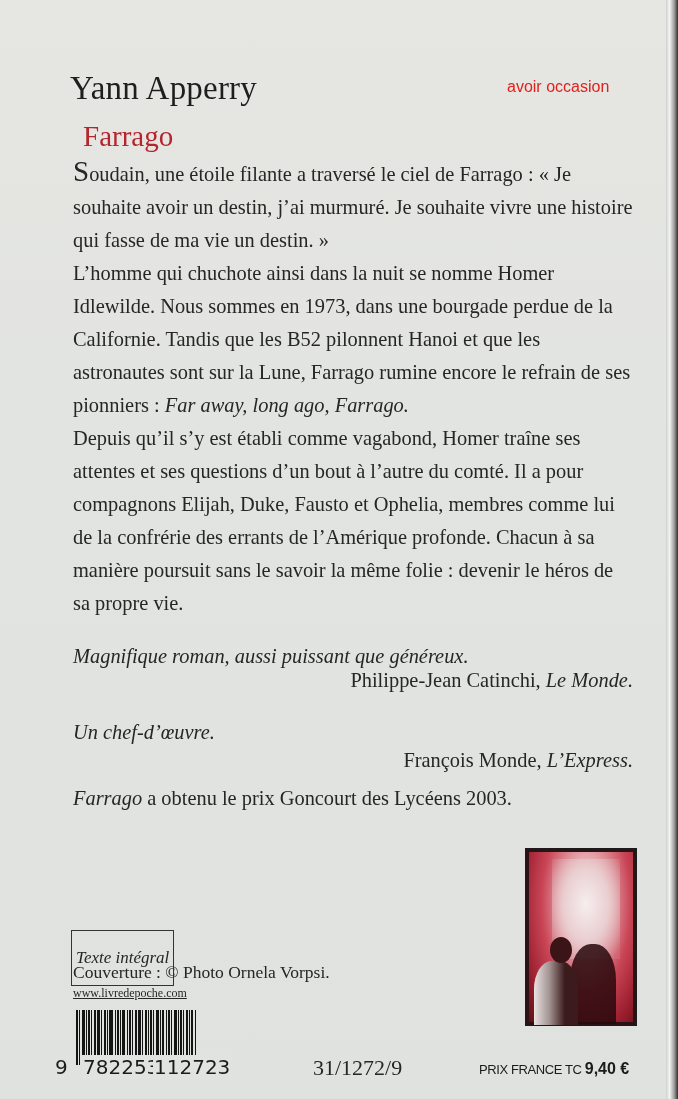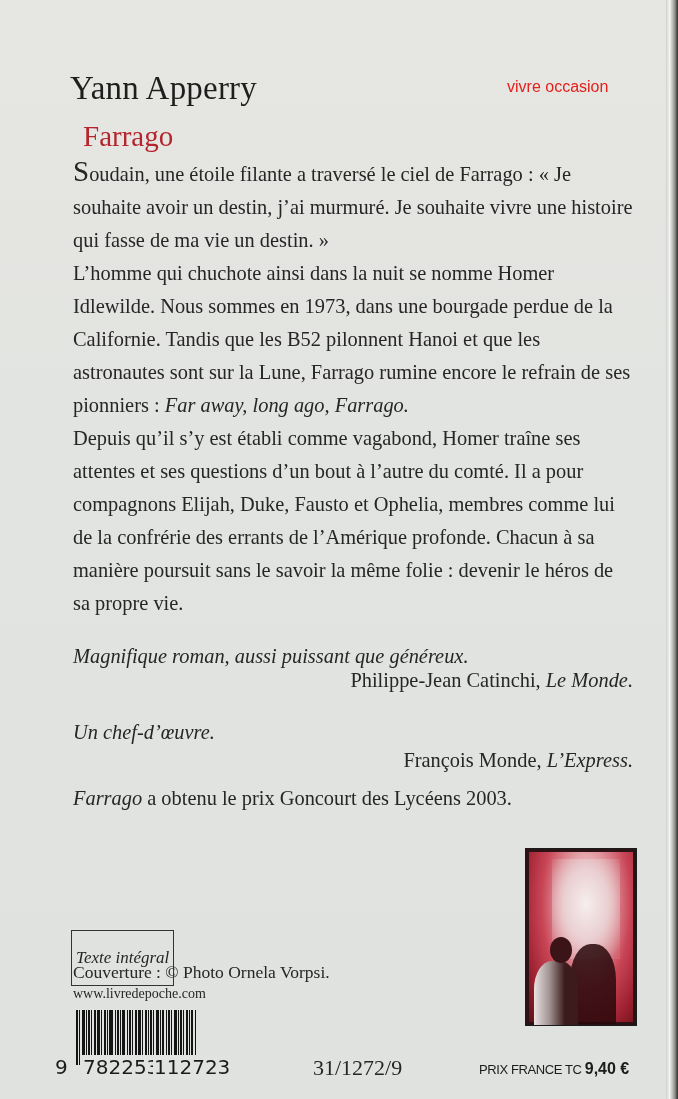--- a/index.html
+++ b/index.html
@@ -23,21 +23,21 @@
   }
   .body p { margin:0; }
   .dropcap { font-size:29px; }
   .it { font-style:italic; }
   .quote { position:absolute; left:73px; width:560px; font-size:20.4px; line-height:24px; }
   .quote p { margin:0; }
   .src { text-align:right; }
   .prize { position:absolute; left:73px; top:787px; font-size:20.4px; }
   .texte { position:absolute; left:71px; top:930px; border:1.2px solid #333; padding:16px 4px; font-size:17px; font-style:italic; line-height:22px; }
   .couv { position:absolute; left:73px; top:962px; font-size:17.5px; }
-  .web { position:absolute; left:73px; top:986px; font-size:14px; }
+  .web { position:absolute; left:73px; top:986px; font-size:12px;text-decoration:underline; }
   .barcode { position:absolute; left:76px; top:1010px; width:143px; height:55px; display:flex; align-items:stretch; }
   .barcode span { display:block; background:#141414; margin-right:1.3px; }
   .digits { position:absolute; top:1055px; font-family:"DejaVu Sans", sans-serif; font-size:20px; color:#1b1b1b; }
   .code { position:absolute; left:313px; top:1055px; font-size:22px; }
   .price { position:absolute; left:479px; top:1060px; font-family:"Liberation Sans", sans-serif; font-size:13px; color:#1b1b1b; letter-spacing:-0.4px; }
   .price b { font-size:16px; letter-spacing:0; }
   .thumb {
     position:absolute; left:525px; top:848px; width:110px; height:176px;
     background:#2b1214; border:1px solid #1b1b1b; overflow:hidden;
   }
@@ -49,21 +49,21 @@
   .thumb .shadow { position:absolute; left:44px; top:95px; width:46px; height:80px; border-radius:45% 45% 0 0; background:rgba(40,8,10,0.85); }
   .thumb .body-fig { position:absolute; left:8px; top:112px; width:44px; height:70px; border-radius:40% 40% 0 0;
     background: linear-gradient(90deg, #e8e2e0 0%, #a39393 35%, #3b1b1c 70%); }
 </style>
 </head>
 <body>
 
 <div class="cover">
 
   <div class="author">Yann Apperry</div>
-  <div class="sticker">vivre occasion</div>
+  <div class="sticker">avoir occasion</div>
   <div class="title">Farrago</div>
 
   <div class="body">
     <p><span class="dropcap">S</span><span>oudain, une étoile filante a traversé le ciel de Farrago : « Je souhaite avoir un destin, j’ai murmuré. Je souhaite vivre une histoire qui fasse de ma vie un destin. »</span></p>
     <p><span>L’homme qui chuchote ainsi dans la nuit se nomme Homer Idlewilde. Nous sommes en 1973, dans une bourgade perdue de la Californie. Tandis que les B52 pilonnent Hanoi et que les astronautes sont sur la Lune, Farrago rumine encore le refrain de ses pionniers : </span><span class="it">Far away, long ago, Farrago.</span></p>
     <p>Depuis qu’il s’y est établi comme vagabond, Homer traîne ses attentes et ses questions d’un bout à l’autre du comté. Il a pour compagnons Elijah, Duke, Fausto et Ophelia, membres comme lui de la confrérie des errants de l’Amérique profonde. Chacun à sa manière poursuit sans le savoir la même folie : devenir le héros de sa propre vie.</p>
   </div>
 
 
   <div class="quote" style="top:644px;">

